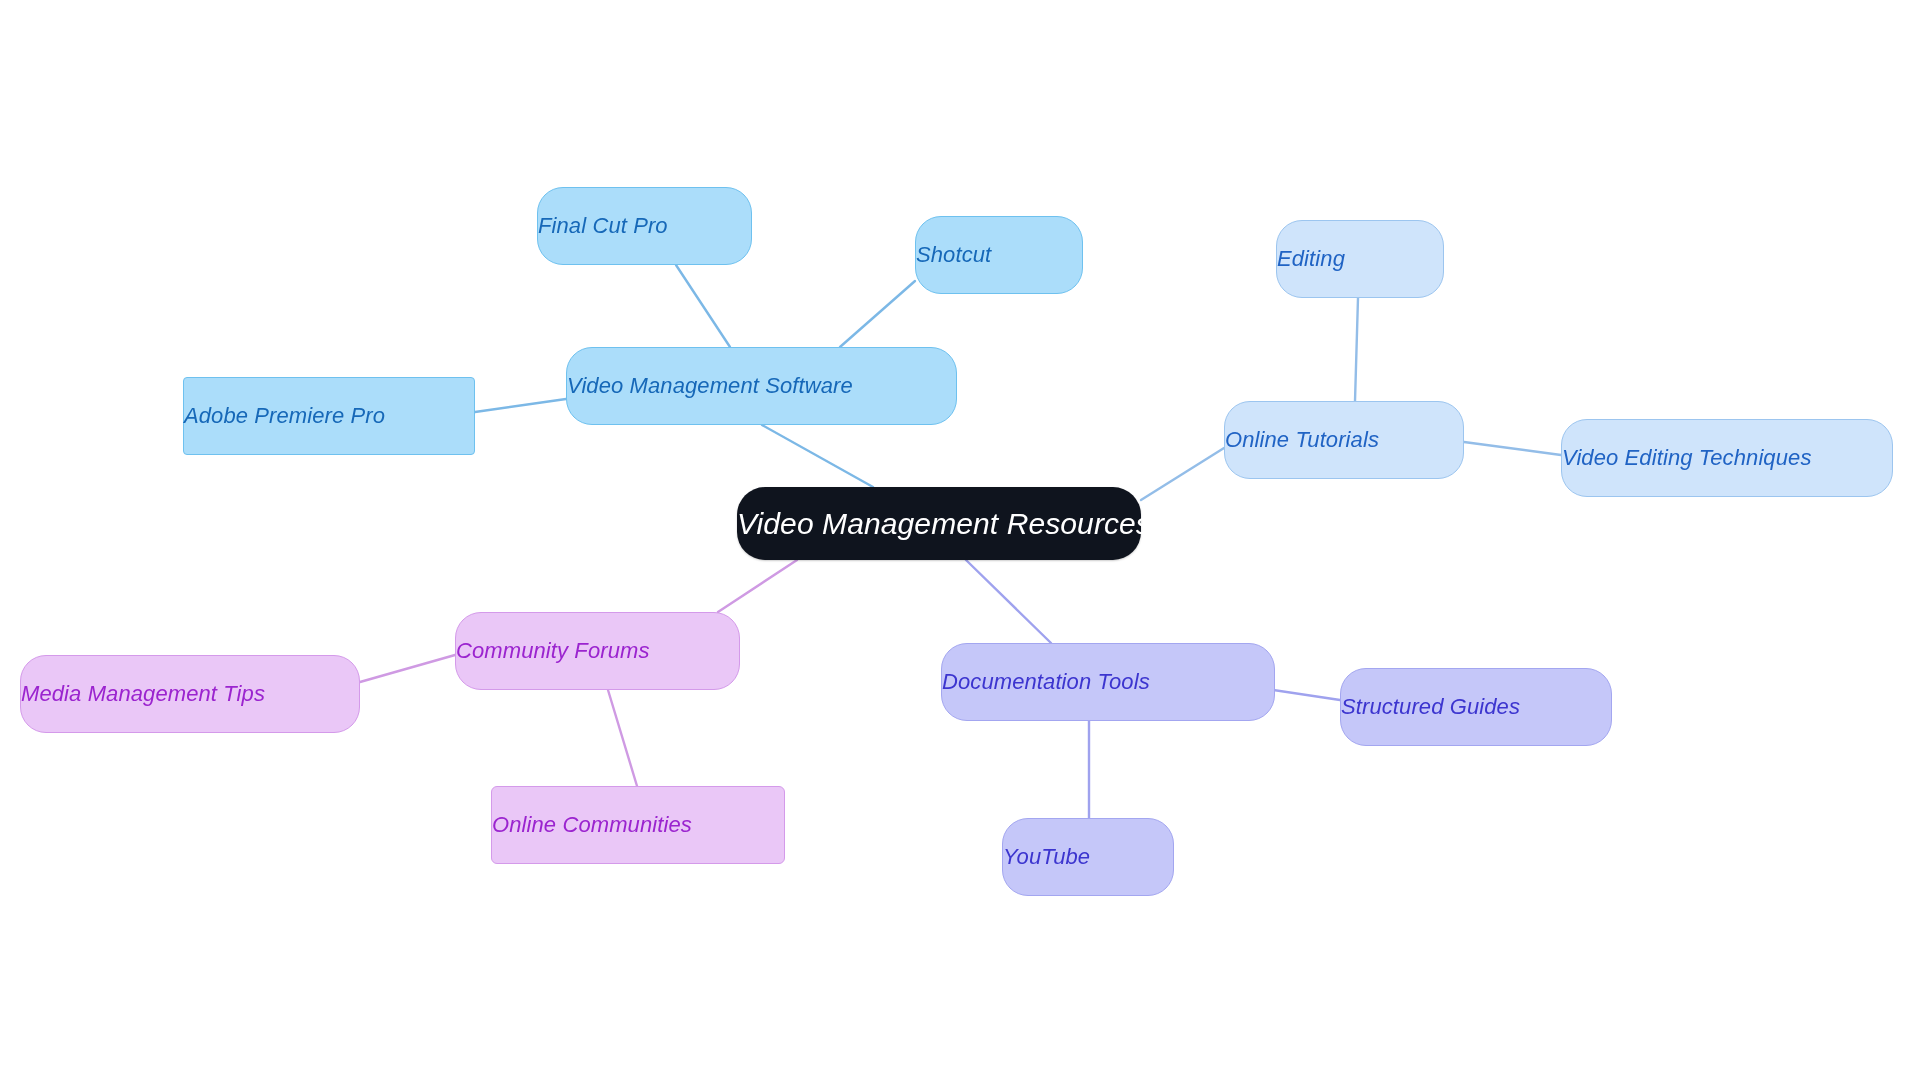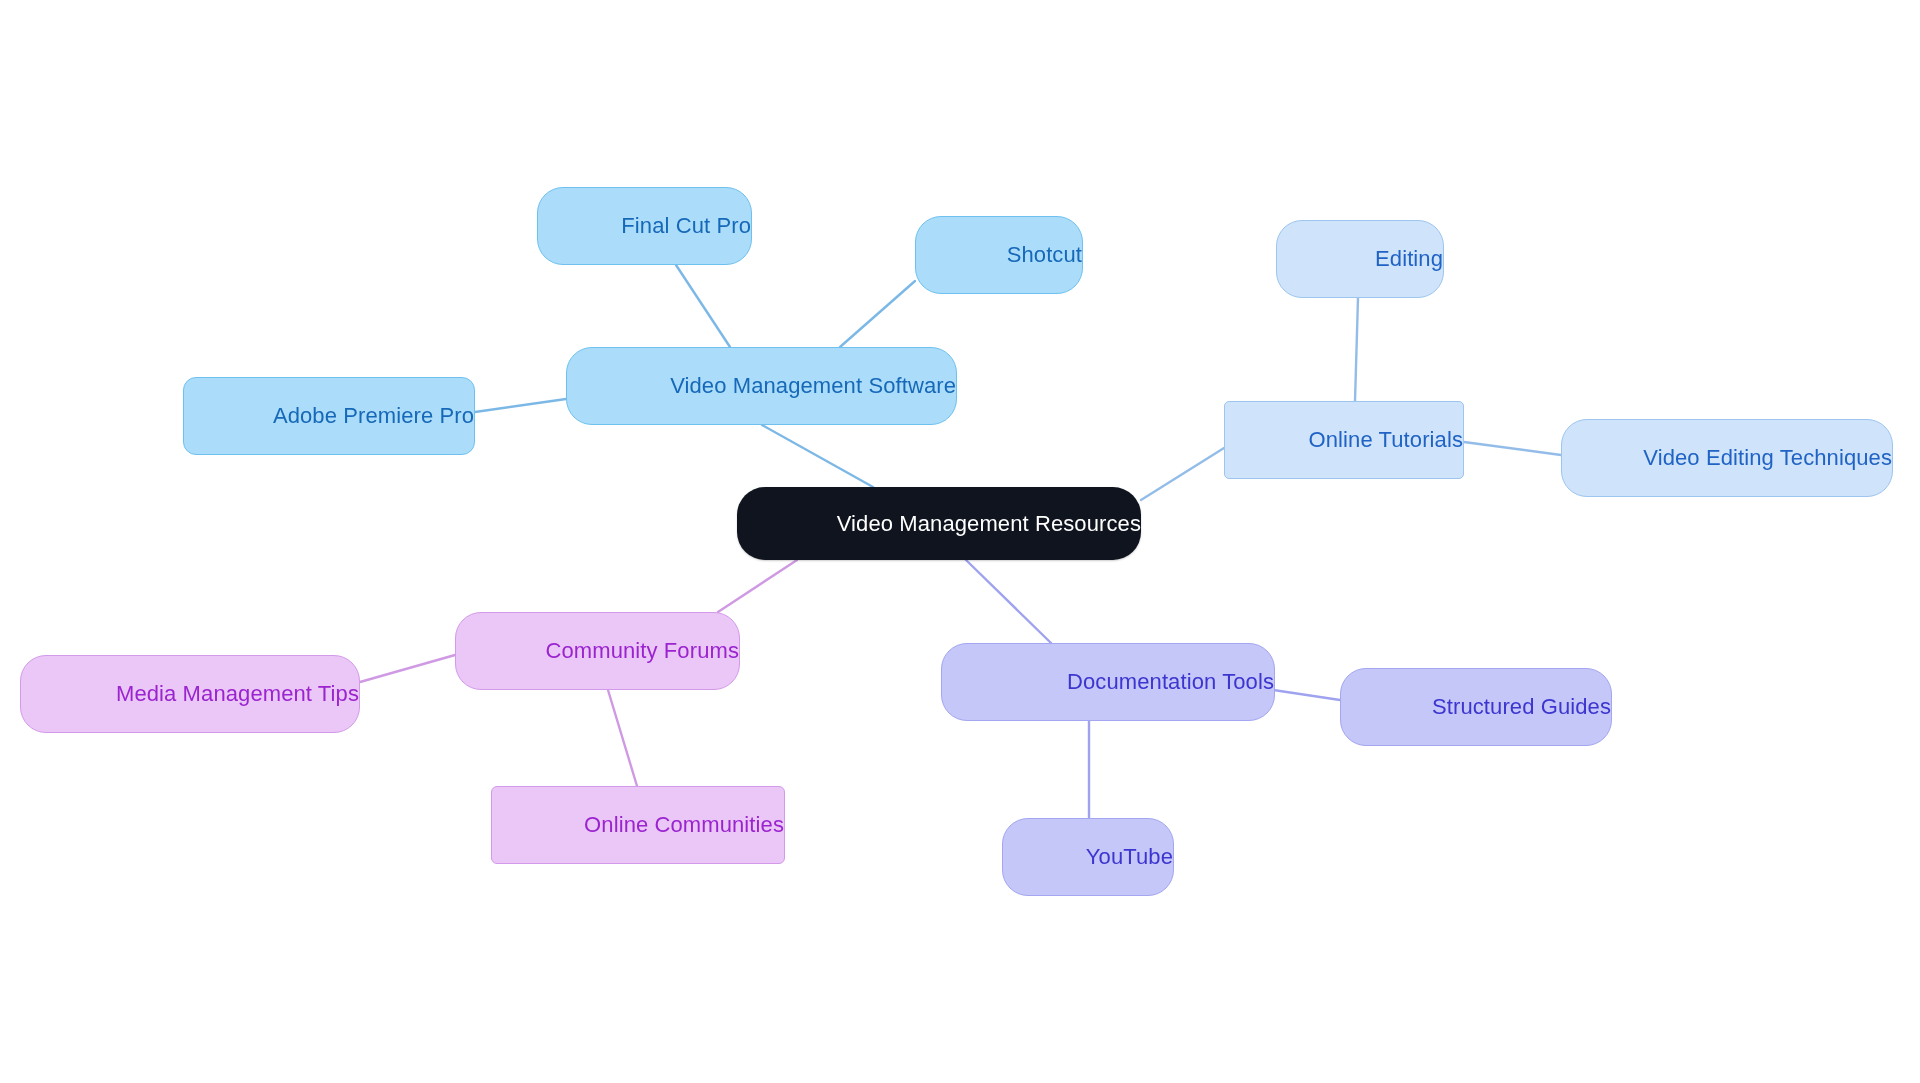--- a/index.html
+++ b/index.html
@@ -21,27 +21,28 @@
     top: 0;
     width: 1920px;
     height: 1083px;
     pointer-events: none;
   }
   .node {
     position: absolute;
     box-sizing: border-box;
     display: flex;
     align-items: center;
-    justify-content: flex-end;
+    justify-content: flex-start;
     border-radius: 22px;
     border-width: 1.6px;
     border-style: solid;
     white-space: nowrap;
     text-align: center;
     letter-spacing: 0.1px;
+    font-style: italic;
   }
   .node-label {
     display: block;
     line-height: 1;
   }
   .node.root {
     border-radius: 28px;
     border-width: 0;
     box-shadow: 0 1px 2px rgba(0,0,0,0.20);
   }
@@ -59,36 +60,36 @@
       <line x1="1355" y1="401" x2="1358" y2="298" stroke="#93bde8" stroke-width="2.4" stroke-linecap="round"></line>
       <line x1="1464" y1="442" x2="1561" y2="455" stroke="#93bde8" stroke-width="2.4" stroke-linecap="round"></line>
       <line x1="797" y1="560" x2="718" y2="612" stroke="#cf9ae3" stroke-width="2.4" stroke-linecap="round"></line>
       <line x1="455" y1="655" x2="360" y2="682" stroke="#cf9ae3" stroke-width="2.4" stroke-linecap="round"></line>
       <line x1="608" y1="690" x2="637" y2="786" stroke="#cf9ae3" stroke-width="2.4" stroke-linecap="round"></line>
       <line x1="966" y1="560" x2="1051" y2="643" stroke="#9fa2ee" stroke-width="2.4" stroke-linecap="round"></line>
       <line x1="1247" y1="686" x2="1340" y2="700" stroke="#9fa2ee" stroke-width="2.4" stroke-linecap="round"></line>
       <line x1="1089" y1="721" x2="1089" y2="818" stroke="#9fa2ee" stroke-width="2.4" stroke-linecap="round"></line>
     </svg>
   <div id="node-layer">
-      <div class="node root" style="left: 737px; top: 487px; width: 404px; height: 73px; background: rgb(15, 20, 30); border-color: transparent; color: rgb(255, 255, 255); font-size: 22px; border-radius: 28px;">
+      <div class="node root" style="left: 737px; top: 487px; width: 404px; height: 73px; background: rgb(15, 20, 30); border-color: transparent; color: rgb(255, 255, 255); font-size: 30px; border-radius: 28px;">
         <span class="node-label">Video Management Resources</span>
       </div>
       <div class="node" style="left: 566px; top: 347px; width: 391px; height: 78px; background: rgb(171, 221, 250); border-color: rgb(110, 193, 239); color: rgb(22, 104, 184); font-size: 22px; border-radius: 26px;">
         <span class="node-label">Video Management Software</span>
       </div>
       <div class="node" style="left: 537px; top: 187px; width: 215px; height: 78px; background: rgb(171, 221, 250); border-color: rgb(110, 193, 239); color: rgb(22, 104, 184); font-size: 22px; border-radius: 26px;">
         <span class="node-label">Final Cut Pro</span>
       </div>
       <div class="node" style="left: 915px; top: 216px; width: 168px; height: 78px; background: rgb(171, 221, 250); border-color: rgb(110, 193, 239); color: rgb(22, 104, 184); font-size: 22px; border-radius: 26px;">
         <span class="node-label">Shotcut</span>
       </div>
-      <div class="node" style="left: 183px; top: 377px; width: 292px; height: 78px; background: rgb(171, 221, 250); border-color: rgb(110, 193, 239); color: rgb(22, 104, 184); font-size: 22px; border-radius: 13px;">
+      <div class="node" style="left: 183px; top: 377px; width: 292px; height: 78px; background: rgb(171, 221, 250); border-color: rgb(110, 193, 239); color: rgb(22, 104, 184); font-size: 22px; border-radius: 4px;">
         <span class="node-label">Adobe Premiere Pro</span>
       </div>
-      <div class="node" style="left: 1224px; top: 401px; width: 240px; height: 78px; background: rgb(207, 228, 251); border-color: rgb(156, 197, 239); color: rgb(32, 99, 196); font-size: 22px; border-radius: 5px;">
+      <div class="node" style="left: 1224px; top: 401px; width: 240px; height: 78px; background: rgb(207, 228, 251); border-color: rgb(156, 197, 239); color: rgb(32, 99, 196); font-size: 22px; border-radius: 26px;">
         <span class="node-label">Online Tutorials</span>
       </div>
       <div class="node" style="left: 1276px; top: 220px; width: 168px; height: 78px; background: rgb(207, 228, 251); border-color: rgb(156, 197, 239); color: rgb(32, 99, 196); font-size: 22px; border-radius: 26px;">
         <span class="node-label">Editing</span>
       </div>
       <div class="node" style="left: 1561px; top: 419px; width: 332px; height: 78px; background: rgb(207, 228, 251); border-color: rgb(156, 197, 239); color: rgb(32, 99, 196); font-size: 22px; border-radius: 26px;">
         <span class="node-label">Video Editing Techniques</span>
       </div>
       <div class="node" style="left: 455px; top: 612px; width: 285px; height: 78px; background: rgb(234, 199, 247); border-color: rgb(212, 154, 234); color: rgb(155, 36, 207); font-size: 22px; border-radius: 26px;">
         <span class="node-label">Community Forums</span>

